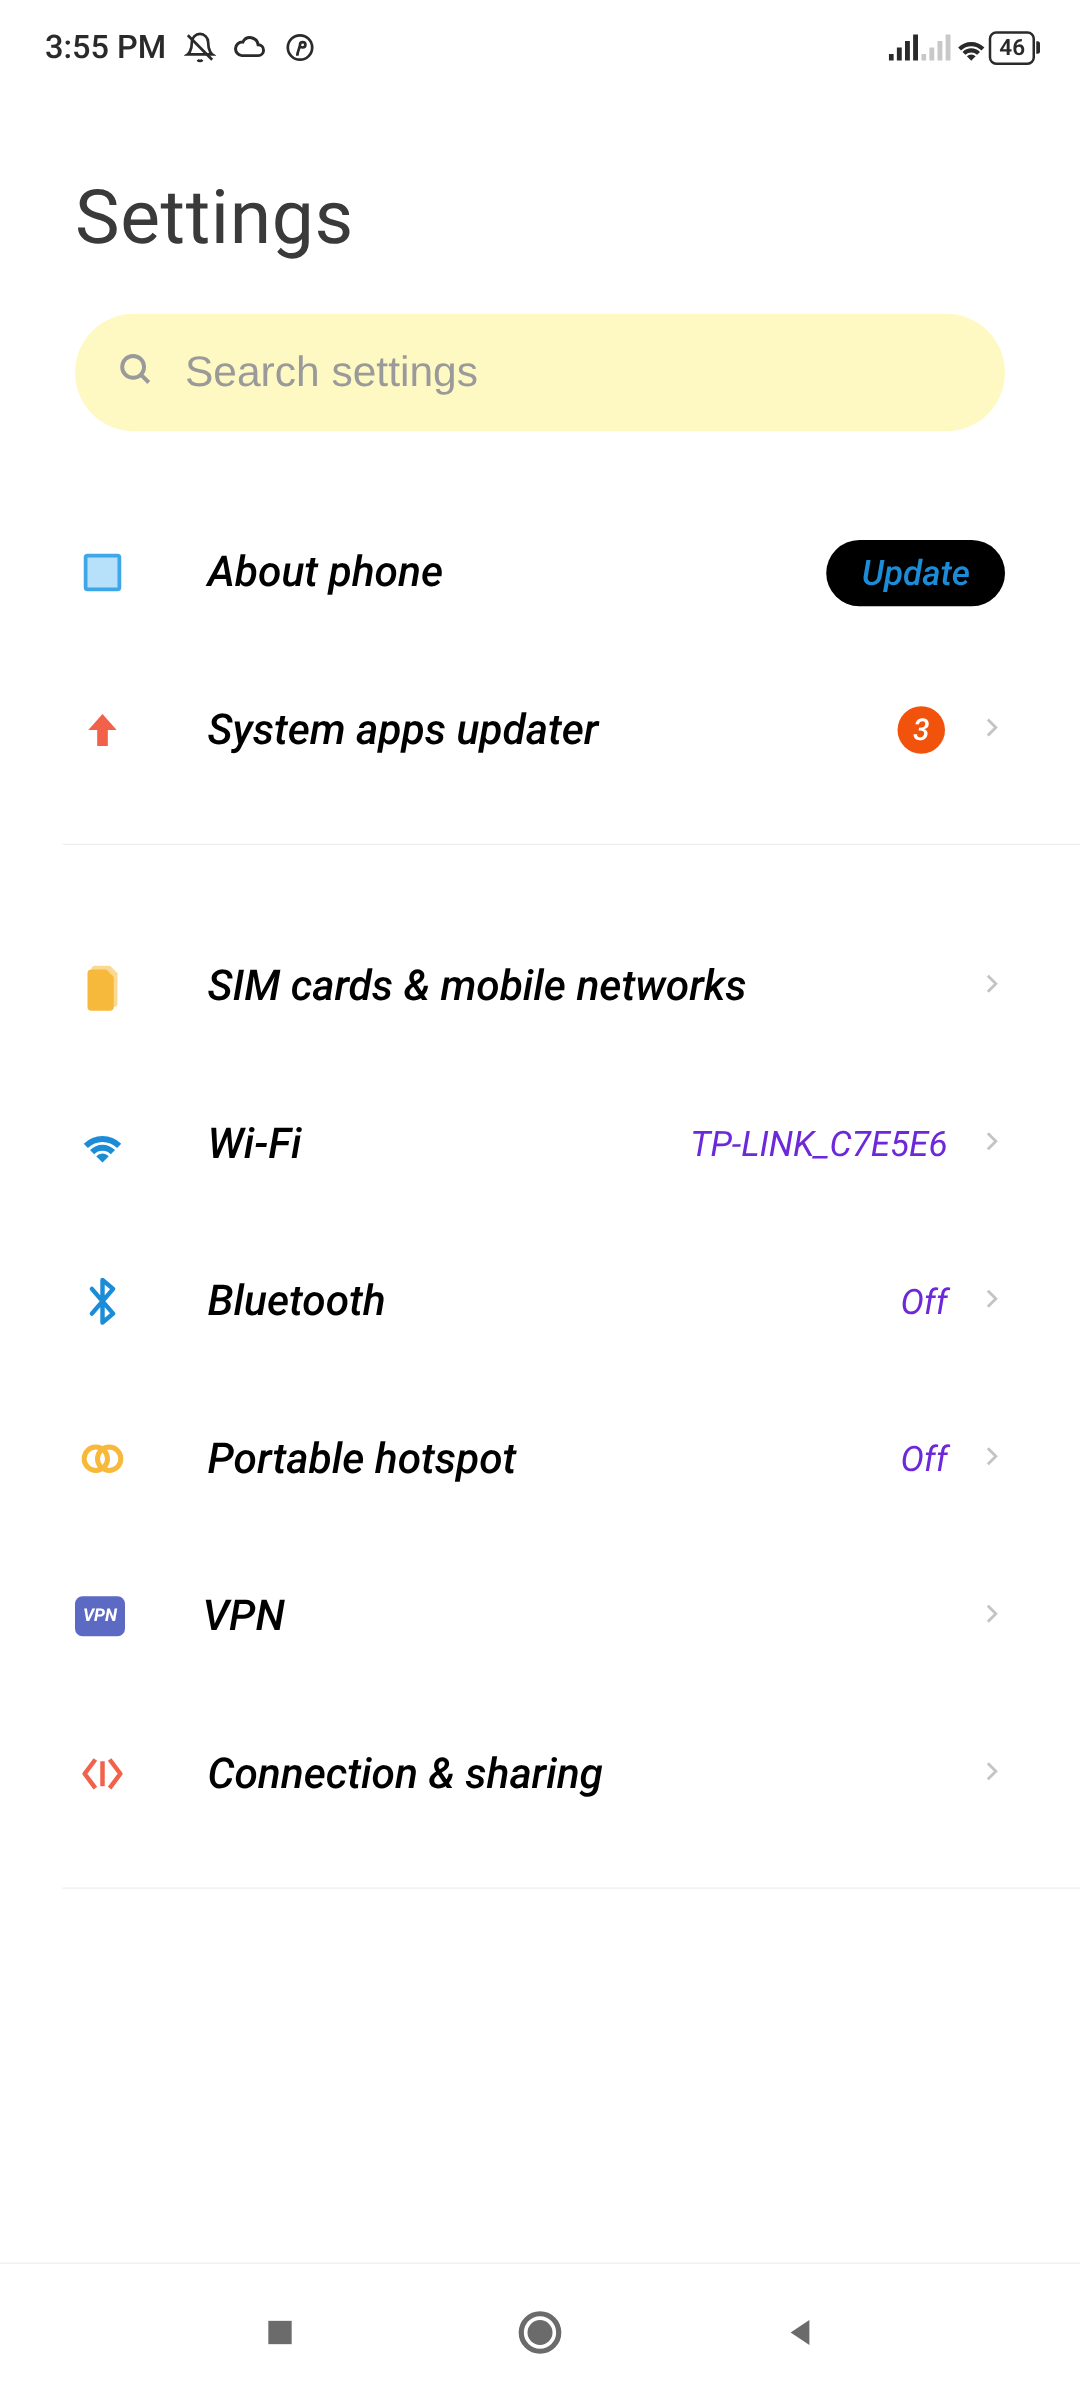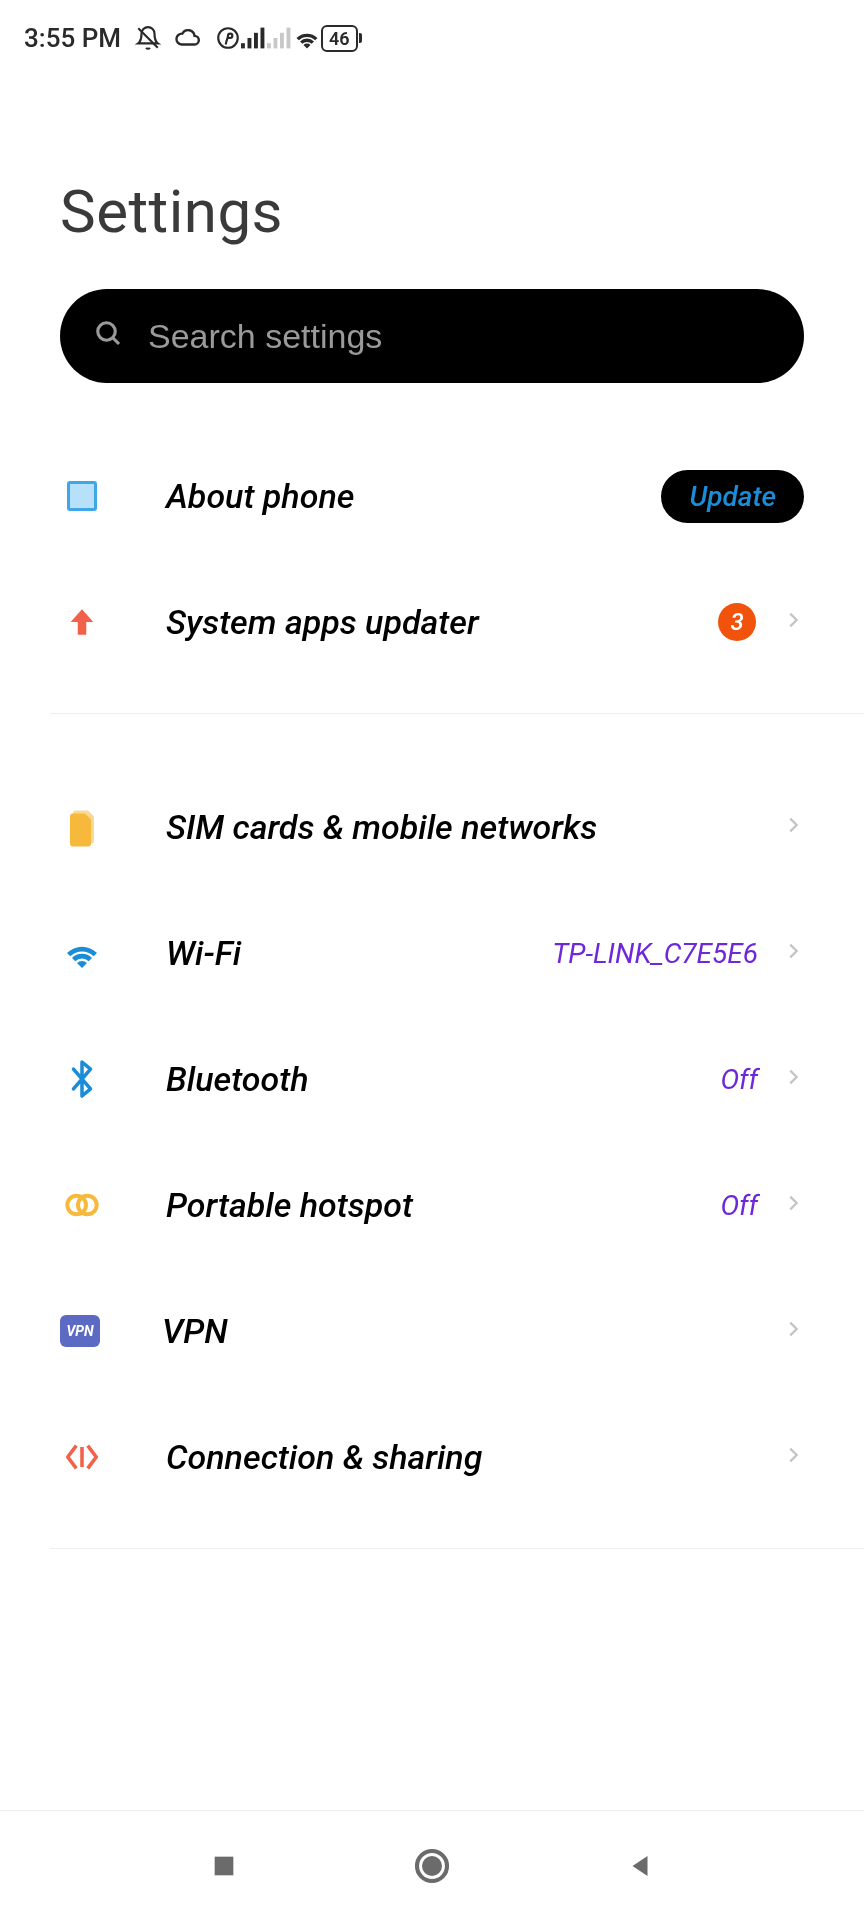--- a/index.html
+++ b/index.html
@@ -1,23 +1,23 @@
 <!DOCTYPE html>
 <html><head>
 <meta charset="utf-8">
 <style>
   * { box-sizing: border-box; margin: 0; padding: 0; }
   html, body { width: 864px; height: 1920px; font-family: -apple-system, Roboto, "Helvetica Neue", Arial, sans-serif; background: #fff; color: #000; overflow: hidden; }
-  .status-bar { display: flex; align-items: center; padding: 12px 36px 0 24px; height: 64px; font-size: 26px; font-weight: 500; color: #2a2a2a; }
+  .status-bar { display: flex; align-items: center; justify-content: space-between; padding: 12px 36px 0 36px; height: 64px; font-size: 26px; font-weight: 500; color: #2a2a2a; }
   .sb-left { display:flex; align-items:center; gap: 14px; }
   .sb-right { display:flex; align-items:center; }
   .status-bar svg { display:block; }
   .content { padding: 0 60px; }
-  .page-title { font-size: 60px; font-weight: 400; color: #3a3a3a; margin-top: 112px; margin-bottom: 42px; letter-spacing: 0.5px; }
-  .search-box { display:flex; align-items:center; gap: 24px; background:#000000; border-radius: 48px; height: 94px; padding: 0 34px; }
+  .page-title { font-size: 60px; font-weight: 400; color: #3a3a3a; margin-top: 74px; margin-bottom: 42px; letter-spacing: 0.5px; }
+  .search-box { display:flex; align-items:center; gap: 24px; background:#fef9c3; border-radius: 48px; height: 94px; padding: 0 34px; }
   .search-box input { border:none; background:transparent; font-size: 34px; color:#888; outline:none; width:100%; }
   .search-box input::placeholder { color:#9a9a9a; }
   .group { margin-top: 50px; }
   .row { display:flex; align-items:center; height: 126px; font-style: italic; }
   .icon-wrap { width: 44px; height:44px; display:flex; align-items:center; justify-content:center; flex-shrink:0; }
   .label { font-size: 34px; font-weight: 500; color:#000; margin-left: 62px; flex: 1 1 auto; }
   .value { font-size: 28px; color:#6d28d9; margin-right: 18px; white-space:nowrap; }
   .update-pill { background:#000000; color:#1a8cd8; font-size: 28px; font-weight:500; padding: 10px 28px; border-radius: 36px; }
   .badge { width:38px; height:38px; border-radius:50%; background:#f2530c; color:#fff; font-size:24px; font-weight:500; display:flex; align-items:center; justify-content:center; margin-right: 20px; }
   .chevron { flex-shrink:0; margin-left: 6px; }

